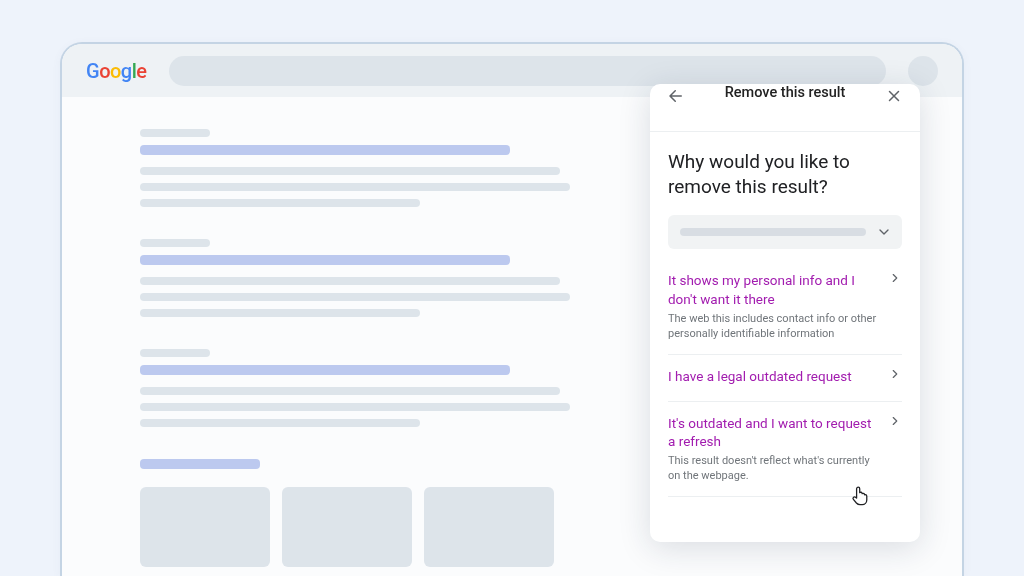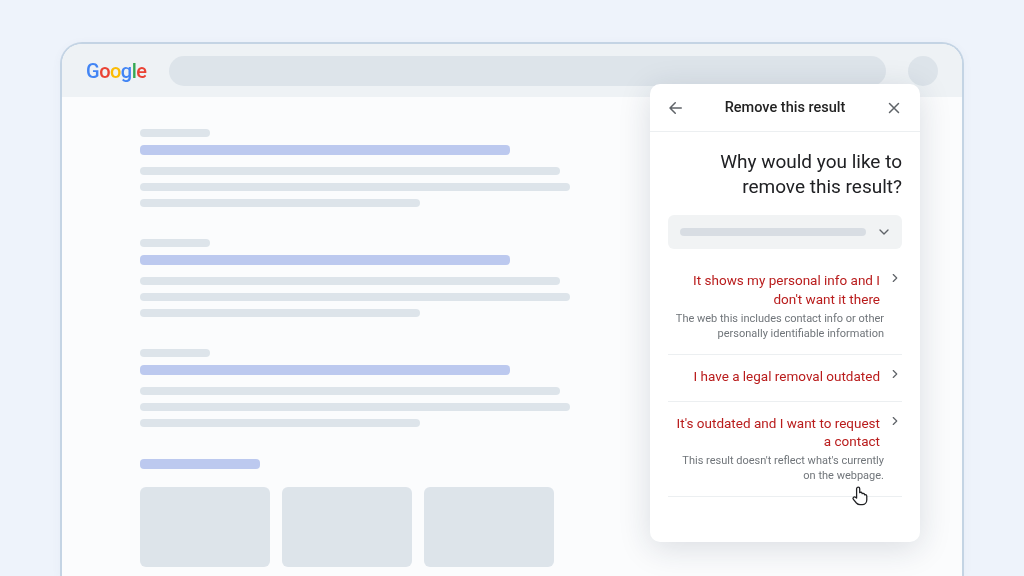--- a/index.html
+++ b/index.html
@@ -84,21 +84,21 @@
     bottom: 34px;
     background: #fff;
     border-radius: 10px;
     box-shadow: 0 6px 32px rgba(30,40,70,0.15);
     display: flex;
     flex-direction: column;
   }
   .panel-header {
     height: 48px;
     display: flex;
-    align-items: center;
+    align-items: flex-start;
     justify-content: space-between;
     padding: 0 14px;
     border-bottom: 1px solid #eceff1;
   }
   .panel-title {
     font-size: 14.5px;
     font-weight: 500;
     color: #222;
   }
   .icon-btn {
@@ -107,21 +107,20 @@
     color:#5f6368;
     cursor:pointer;
     border:none; background:none;
   }
   .icon-btn svg { width:18px; height:18px; }
 
   .panel-body {
     padding: 18px 18px 10px 18px;
     overflow-y: auto;
     flex:1;
-    text-align:right;
   }
   .question {
     font-size: 19px;
     line-height:1.3;
     font-weight:400;
     color:#202124;
     margin-bottom: 16px;
   }
   .select-box {
     background:#f1f3f4;
@@ -140,21 +139,21 @@
 
   .option {
     border-bottom: 1px solid #eceff1;
     padding: 12px 0 12px 0;
     cursor:pointer;
     position:relative;
   }
   .option:last-of-type { border-bottom:1px solid #eceff1; }
   .opt-title {
     font-size: 13.5px;
-    color:#b91c1c;
+    color:#a21caf;
     line-height:1.35;
     padding-right:22px;
     margin-bottom:4px;
   }
   .opt-desc {
     font-size: 11px;
     color:#70757a;
     line-height:1.35;
     padding-right:18px;
   }
@@ -258,28 +257,28 @@
 
     <div class="option">
       <div class="opt-title">It shows my personal info and I don't want it there</div>
       <div class="opt-desc">The web this includes contact info or other personally identifiable information</div>
       <svg class="chev" viewBox="0 0 24 24">
           <path fill="none" stroke="currentColor" stroke-width="2" stroke-linecap="round" stroke-linejoin="round" d="M9 6l6 6-6 6"></path>
         </svg>
     </div>
 
     <div class="option">
-      <div class="opt-title">I have a legal removal outdated</div>
+      <div class="opt-title">I have a legal outdated request</div>
       <svg class="chev" viewBox="0 0 24 24">
           <path fill="none" stroke="currentColor" stroke-width="2" stroke-linecap="round" stroke-linejoin="round" d="M9 6l6 6-6 6"></path>
         </svg>
     </div>
 
     <div class="option">
-      <div class="opt-title">It's outdated and I want to request a contact</div>
+      <div class="opt-title">It's outdated and I want to request a refresh</div>
       <div class="opt-desc">This result doesn't reflect what's currently on the webpage.</div>
       <svg class="chev" viewBox="0 0 24 24">
           <path fill="none" stroke="currentColor" stroke-width="2" stroke-linecap="round" stroke-linejoin="round" d="M9 6l6 6-6 6"></path>
         </svg>
     </div>
 
     <div class="footer-text">
       
     </div>
   </div>

